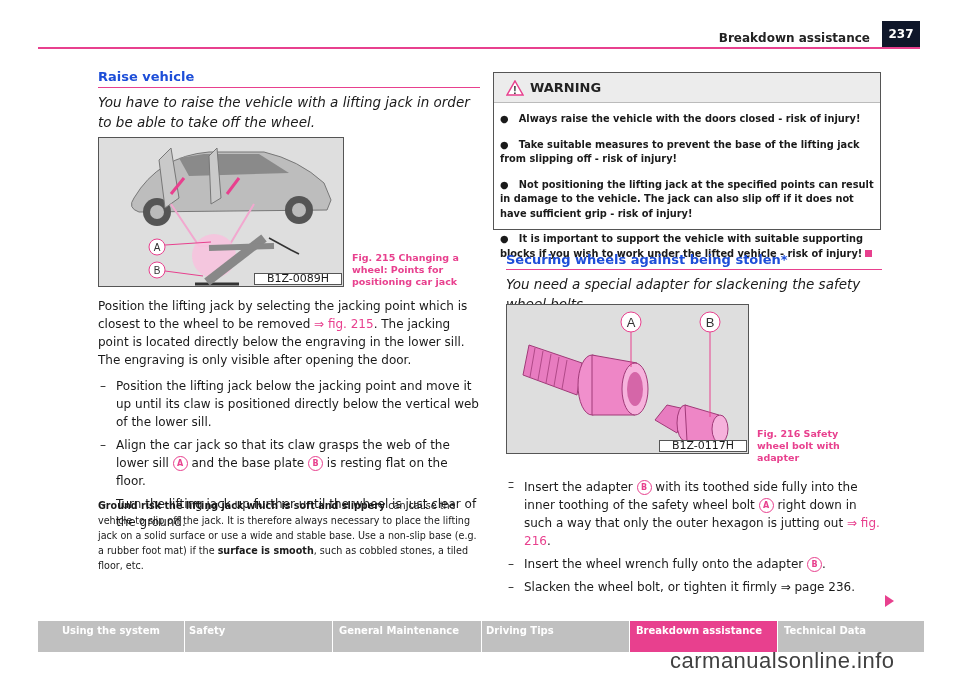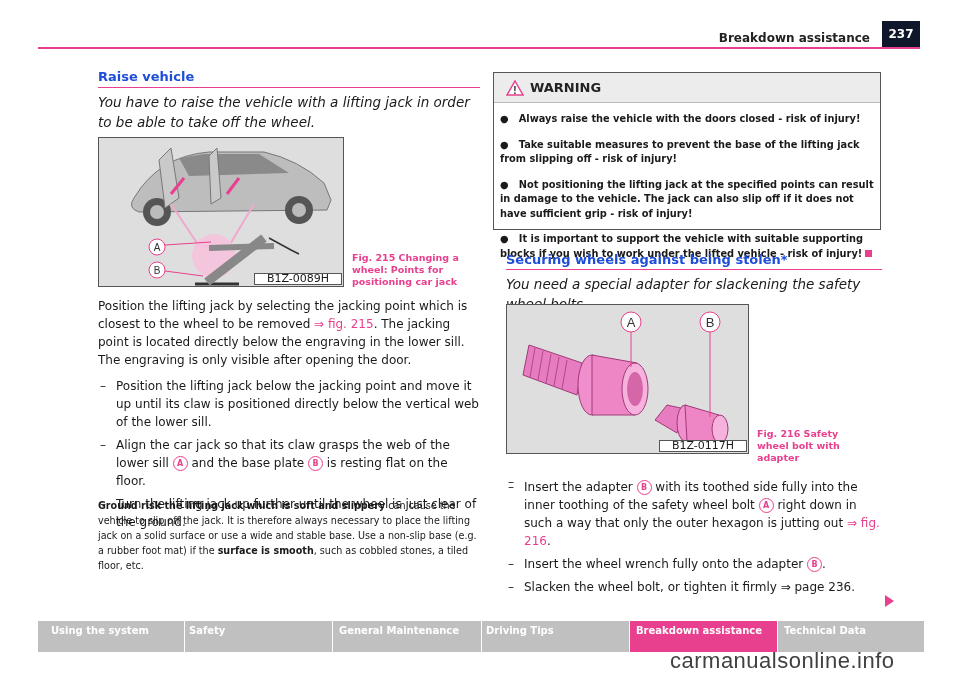--- a/index.html
+++ b/index.html
@@ -33,21 +33,21 @@
   
   .warn-box { left:493px; top:72px; width:388px; height:158px; border:1px solid #555; box-sizing:border-box; }
   .warn-head { height:29px; background:#ececec; border-bottom:1px solid #bbb; display:flex; align-items:center; padding-left:12px; }
   .warn-title { font-size:13px; font-weight:bold; margin-left:6px; color:#222; }
   .warn-item { font-size:9.8px; line-height:14.5px; font-weight:bold; padding:9px 6px 2px 6px; color:#1a1a1a; }
   .endmark { display:inline-block; width:7px; height:7px; background:#e8408e; margin-left:3px; }
 
   
   .nav { left:38px; top:621px; height:31px; display:flex; }
   .nav-tab { height:31px; background:#c0c0c0; color:#fff; font-size:10px; font-weight:bold;
-             padding:4px 0 0 13px; box-sizing:border-box; margin-right:1px; }
+             padding:4px 0 0 24px; box-sizing:border-box; margin-right:1px; }
   .nav-tab.active { background:#e8408e; }
   .watermark { left:670px; top:648px; font-size:22px; color:#404040; font-family:"Liberation Sans", sans-serif; letter-spacing:0.5px; }
   .next-arrow { left:885px; top:595px; width:0; height:0; border-top:6px solid transparent; border-bottom:6px solid transparent; border-left:9px solid #e8408e; }
 </style>
 </head>
 <body>
 
 <div class="abs header-title">Breakdown assistance</div>
 <div class="abs page-num">237</div>
 <div class="abs top-rule"></div>

